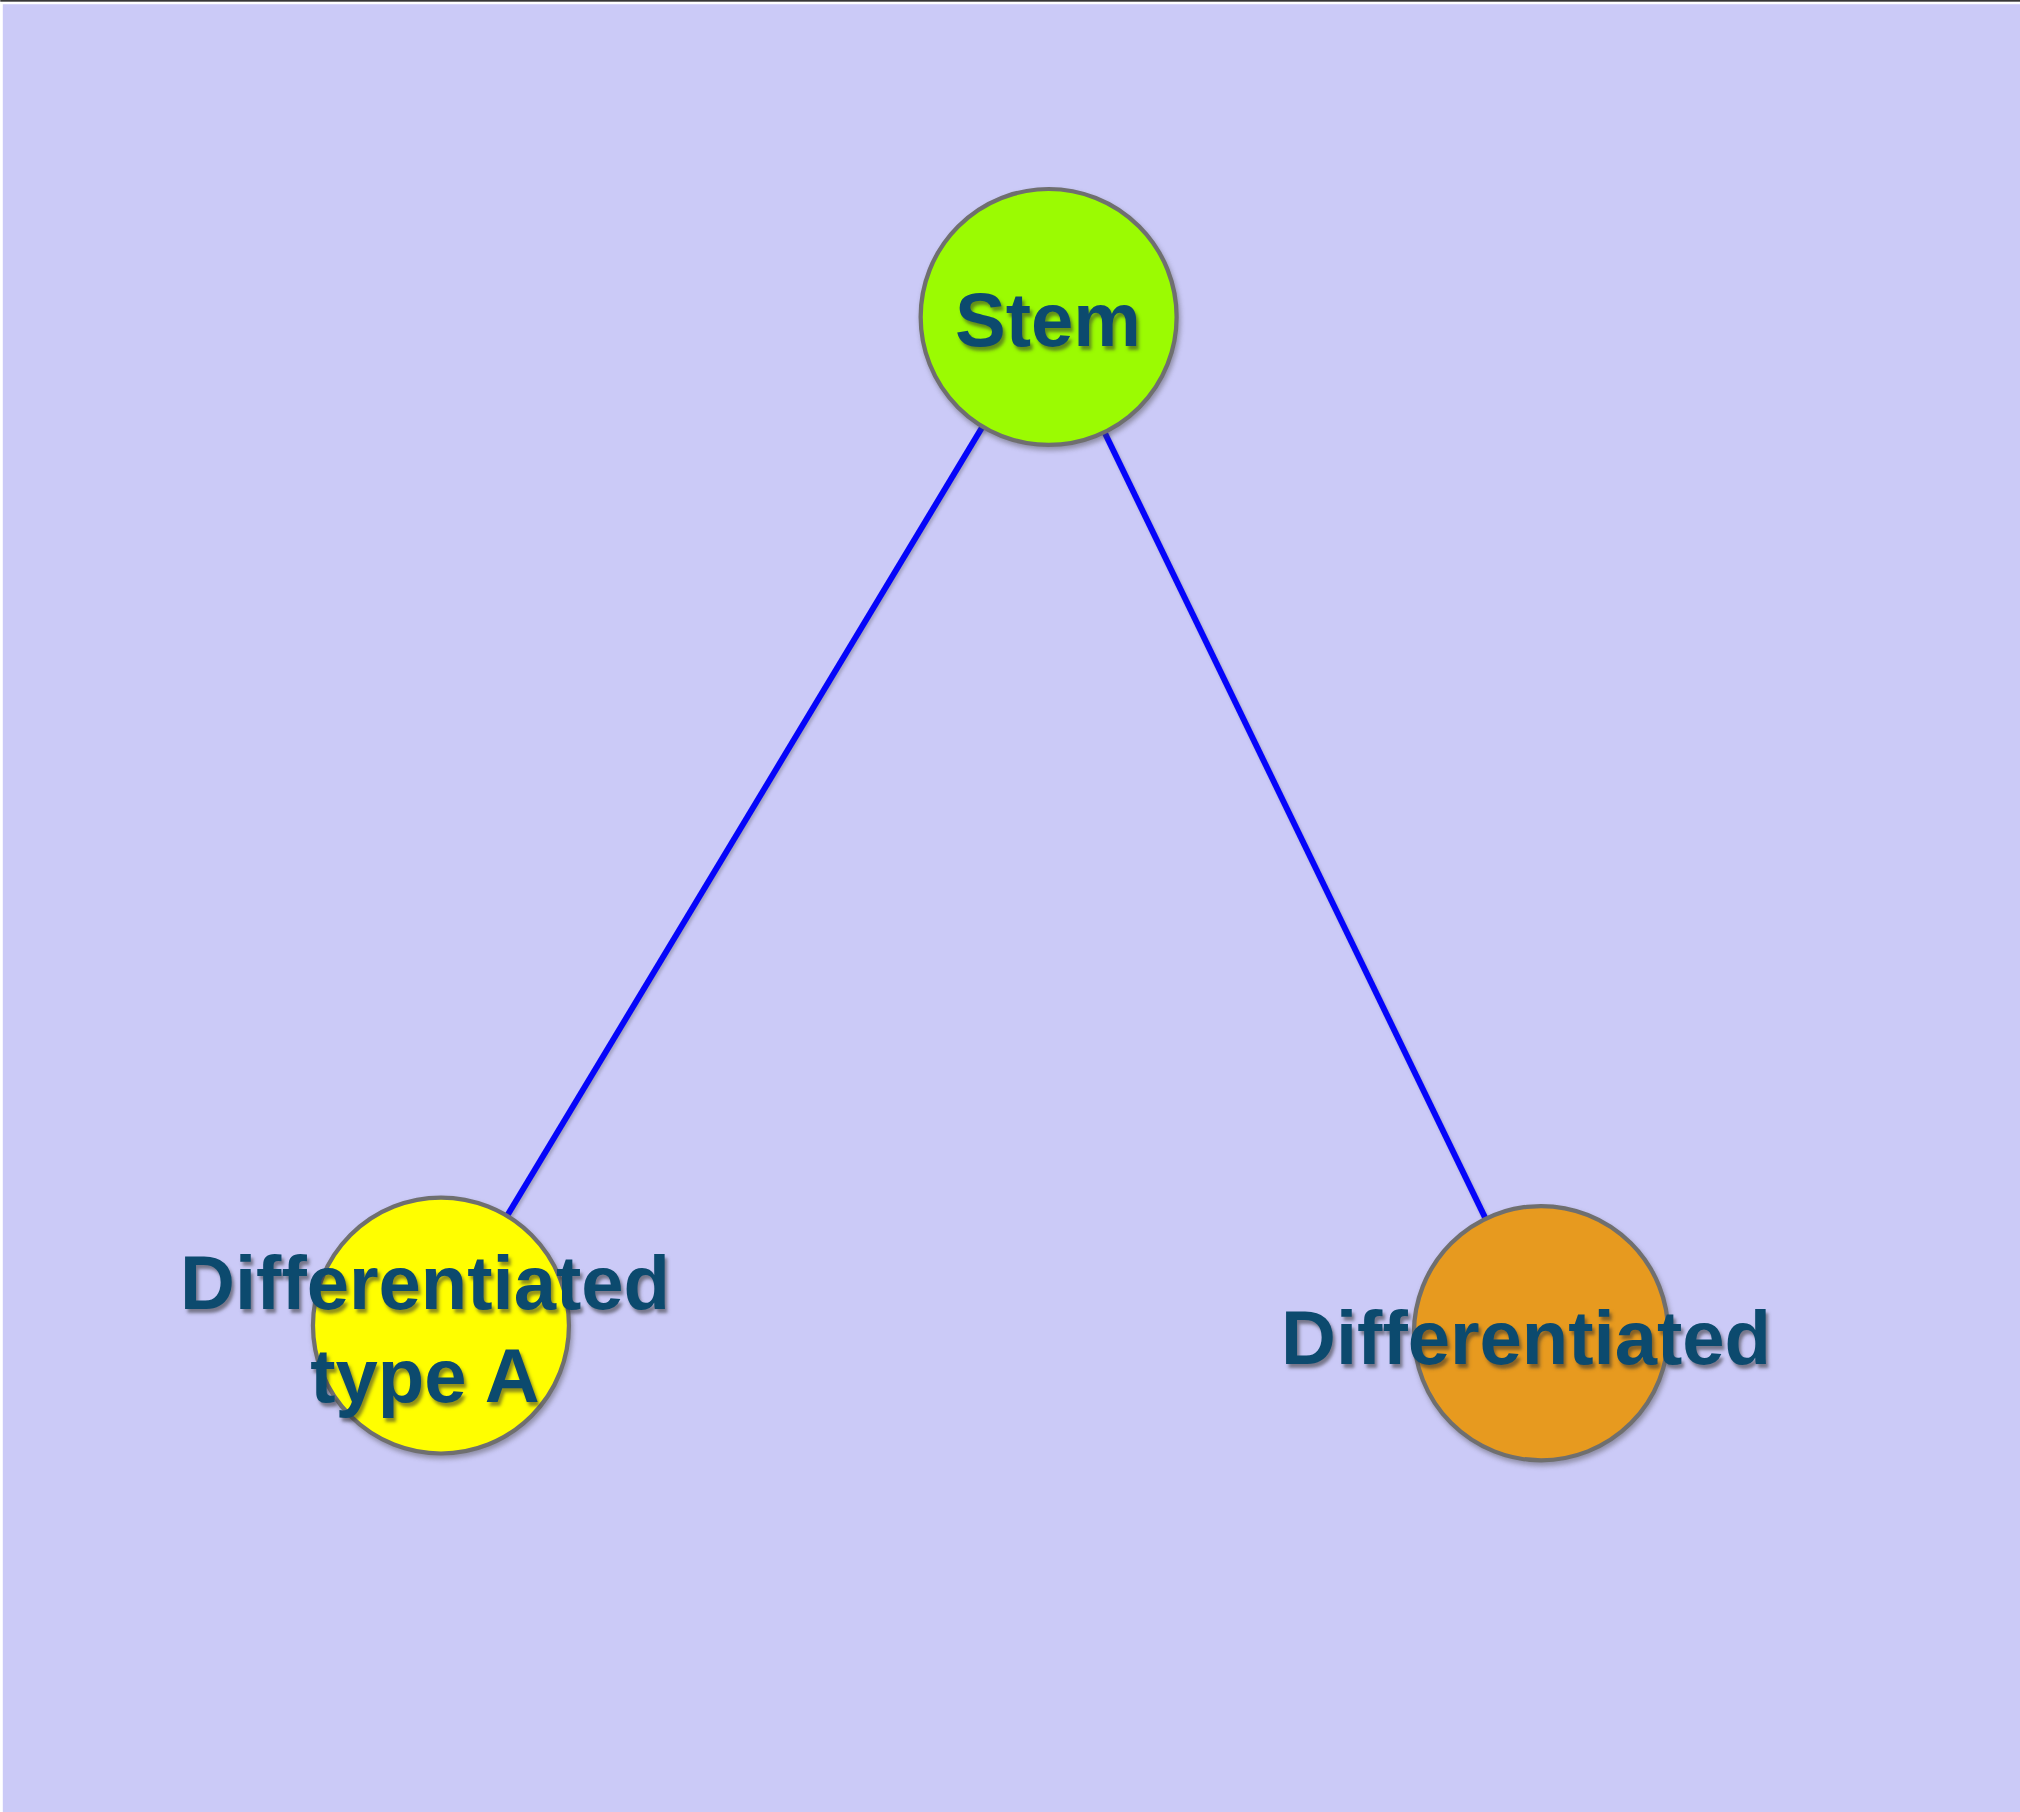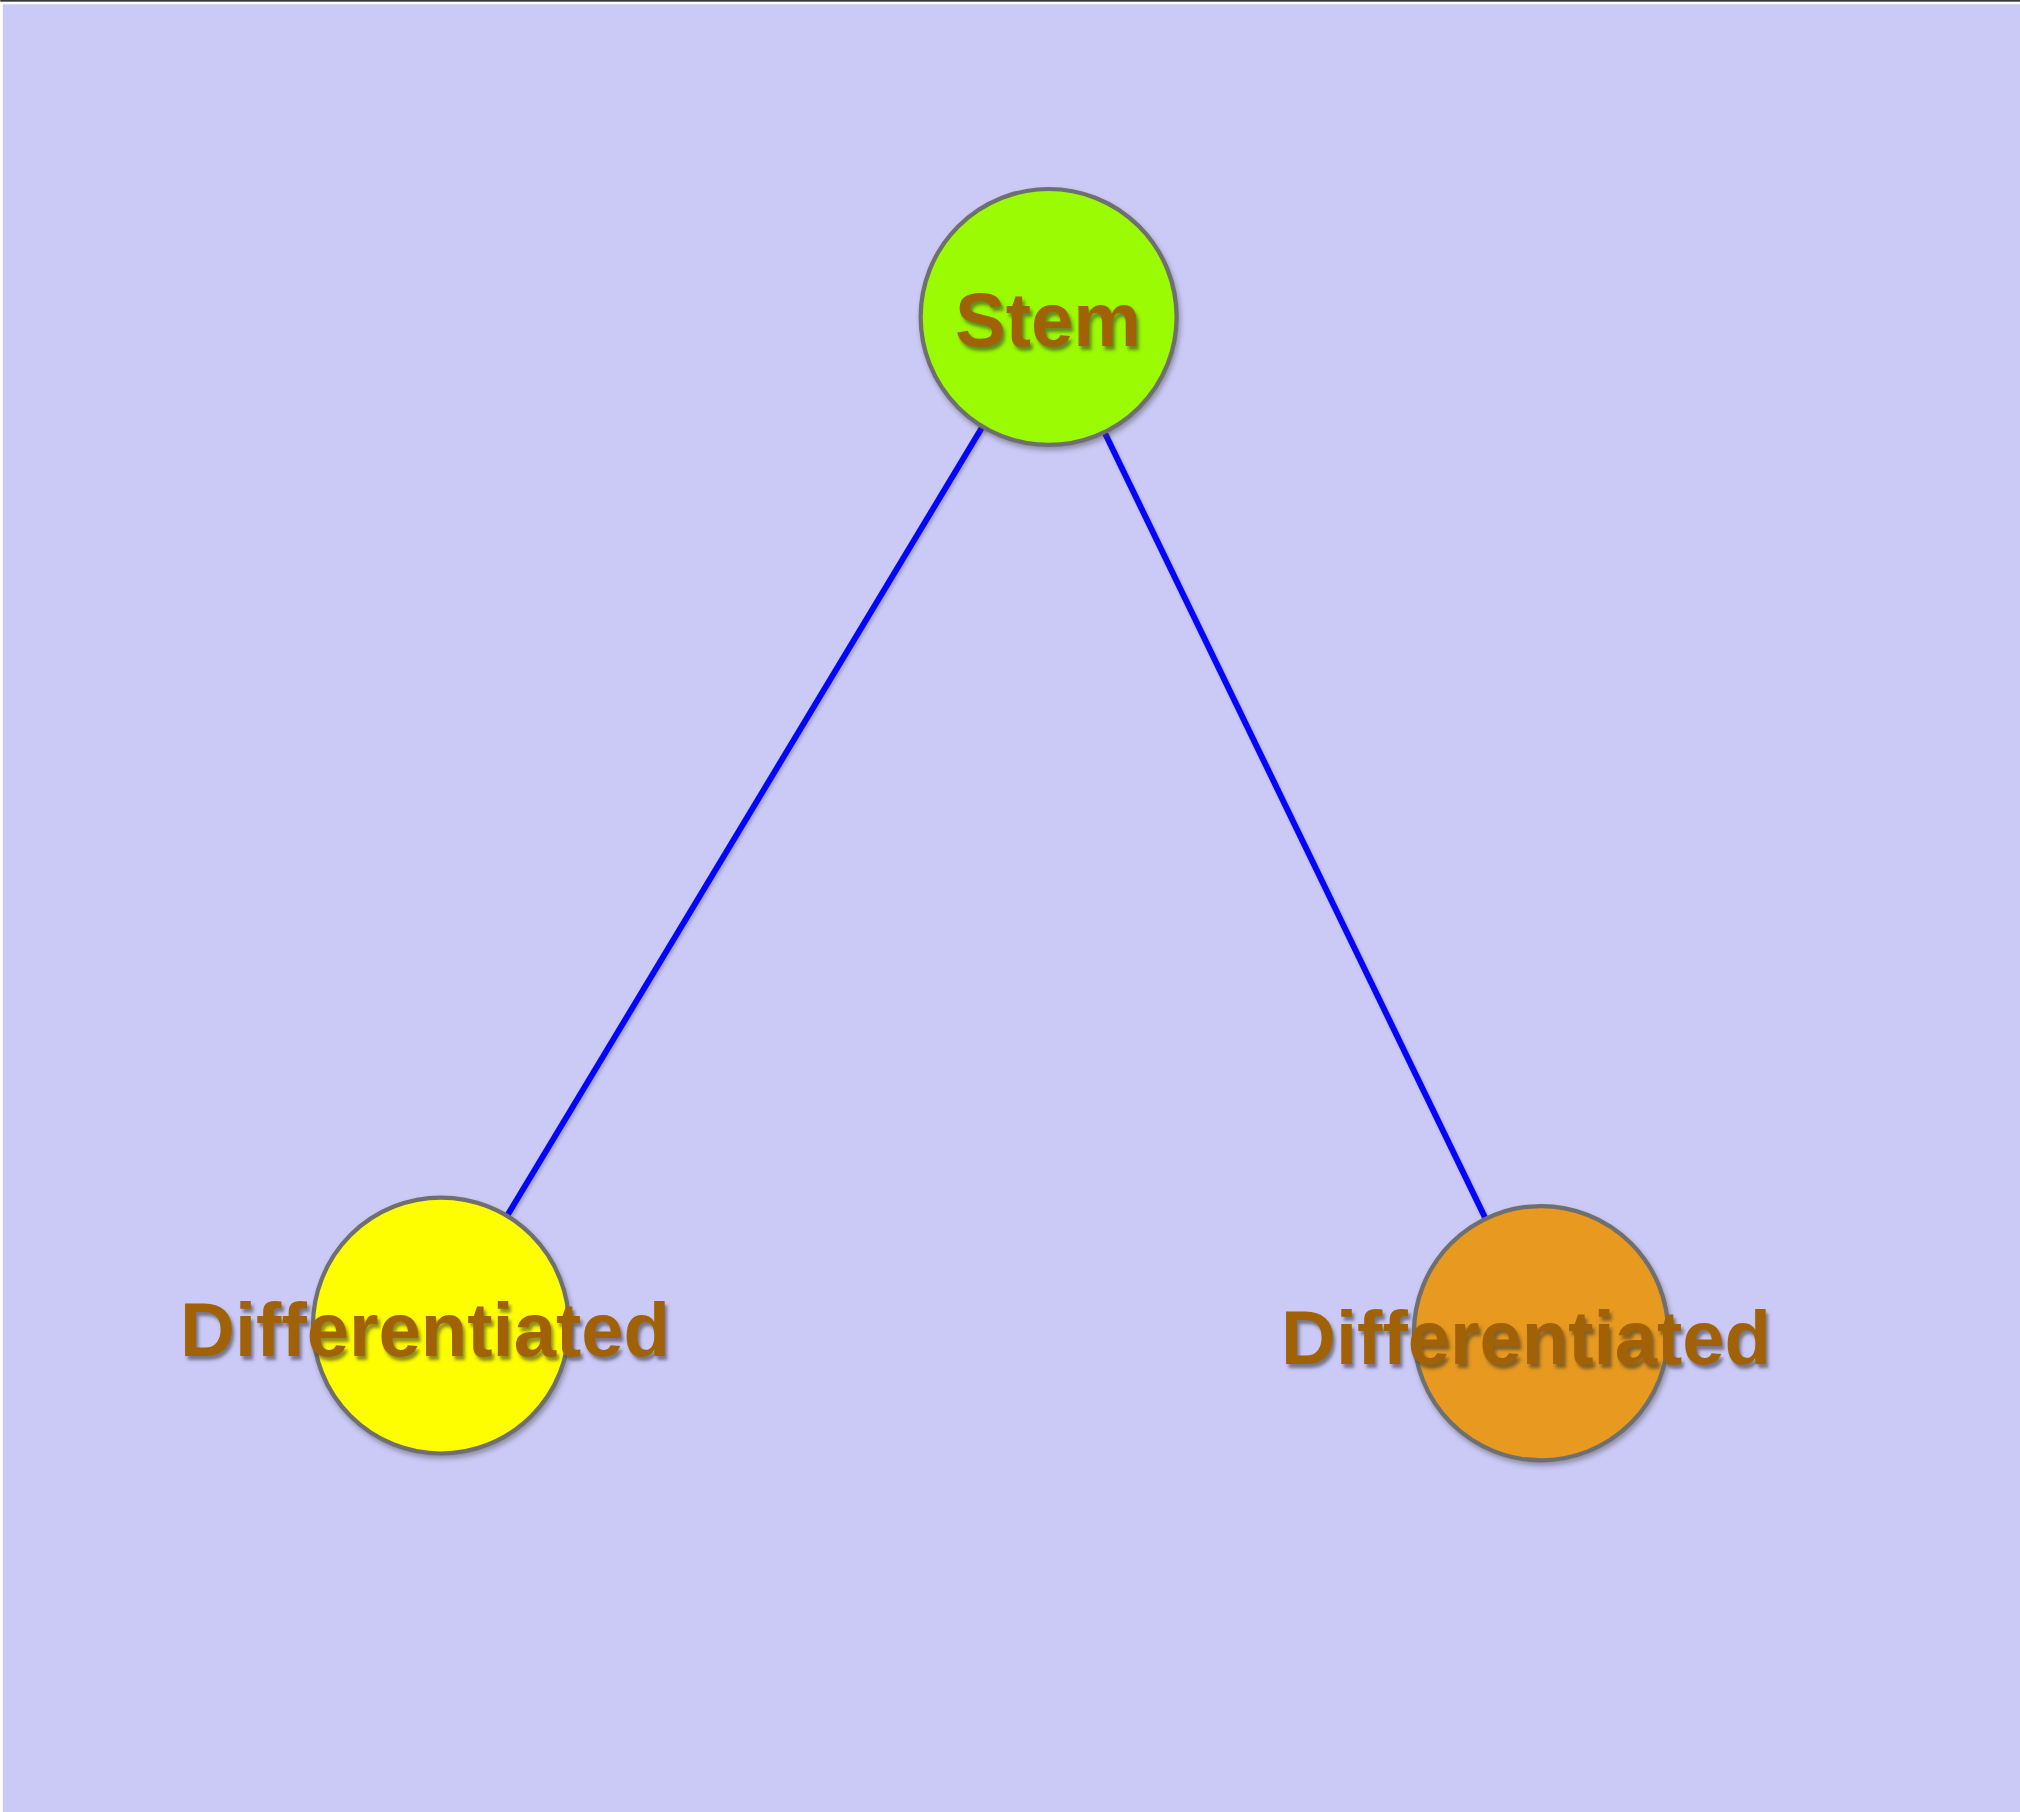--- a/index.html
+++ b/index.html
@@ -26,21 +26,21 @@
     filter: drop-shadow(2px 3px 2px rgba(70,70,70,0.30));
   }
   .node-circle {
     filter: drop-shadow(2px 4px 3px rgba(70,70,70,0.45));
   }
   .node-label {
     position: absolute;
     transform: translate(-50%, -50%);
     text-align: center;
     white-space: nowrap;
-    color: #a16207;
+    color: #0c4a6e;
     font-weight: bold;
     font-size: 76px;
     line-height: 93px;
     letter-spacing: 0px;
     text-shadow: 2.5px 4.2px 3.4px rgba(50,50,50,0.55);
     pointer-events: none;
   }
 </style>
 </head>
 <body>
@@ -62,20 +62,21 @@
       <circle class="node-circle" cx="1237" cy="374" r="151" stroke-width="5" fill="#9BFB02" stroke="#6F6F6F"></circle>
       <circle class="node-circle" cx="520" cy="1564" r="151" stroke-width="5" fill="#FFFE00" stroke="#6F6F6F"></circle>
       <circle class="node-circle" cx="1818" cy="1573" r="150" stroke-width="5" fill="#E79A1F" stroke="#6F6F6F"></circle>
     </g>
   </svg>
 
   <div class="node-label" style="left:1048px; top:319px;">Stem</div>
 
   <div class="node-label" style="left:425px; top:1329px;">
     <div>Differentiated</div>
+    <div>type A</div>
   </div>
 
   <div class="node-label" style="left:1526px; top:1337px;">
     <div>Differentiated</div>
   </div>
 
 </div>
 
 
 </body></html>

